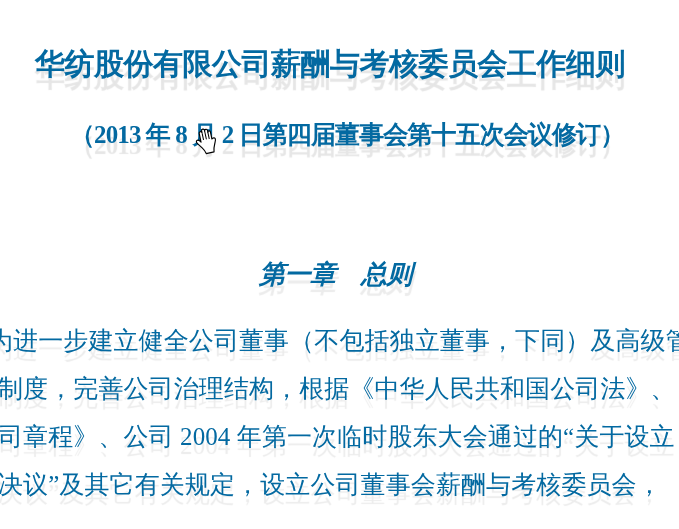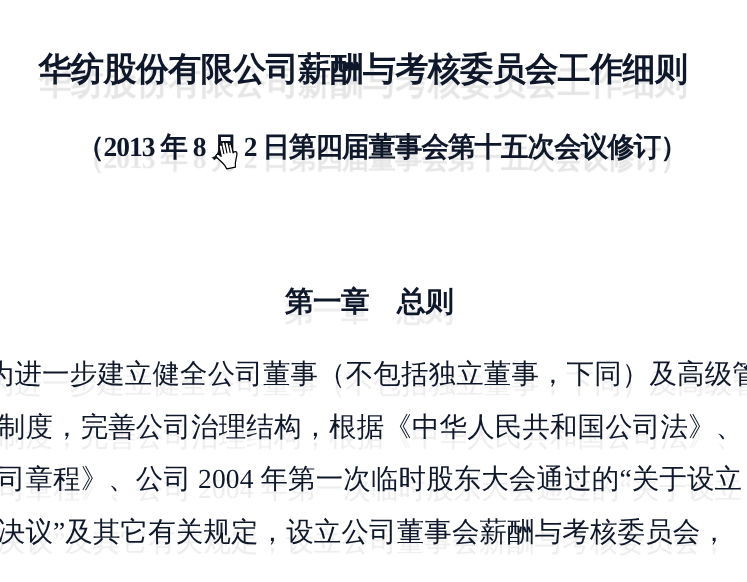--- a/index.html
+++ b/index.html
@@ -2,21 +2,21 @@
 <html><head>
 <meta charset="utf-8">
 <style>
   html,body{margin:0;padding:0;background:#ffffff;}
   .screen{
     position:relative;
     width:679px;height:529px;
     background:#ffffff;
     overflow:hidden;
     font-family:"Liberation Serif","DejaVu Serif",serif;
-    color:#0f172a;
+    color:#0369a1;
   }
   .t{
     position:absolute;
     white-space:pre;
     line-height:1;
   }
   .doc-title{
     left:35px;top:49px;
     font-size:30px;font-weight:bold;
     letter-spacing:-0.5px;
@@ -26,20 +26,21 @@
     left:70px;top:122px;
     font-size:25px;font-weight:bold;
     letter-spacing:-0.9px;
     text-shadow:0 11px 1px rgba(0,0,0,0.10);
   }
   .chapter-heading{
     left:259px;top:262px;
     font-size:26px;font-weight:bold;
     letter-spacing:-0.5px;
     text-shadow:0 9px 1px rgba(0,0,0,0.08);
+    font-style:italic;
   }
   .body-line{
     font-size:25px;
     letter-spacing:0.1px;
     text-shadow:0 9px 1px rgba(0,0,0,0.08);
   }
   .l1{left:-12px;top:328px;}
   .l2{left:-2px;top:376px;}
   .l3{left:-2px;top:424px;}
   .l4{left:-2px;top:472px;}

